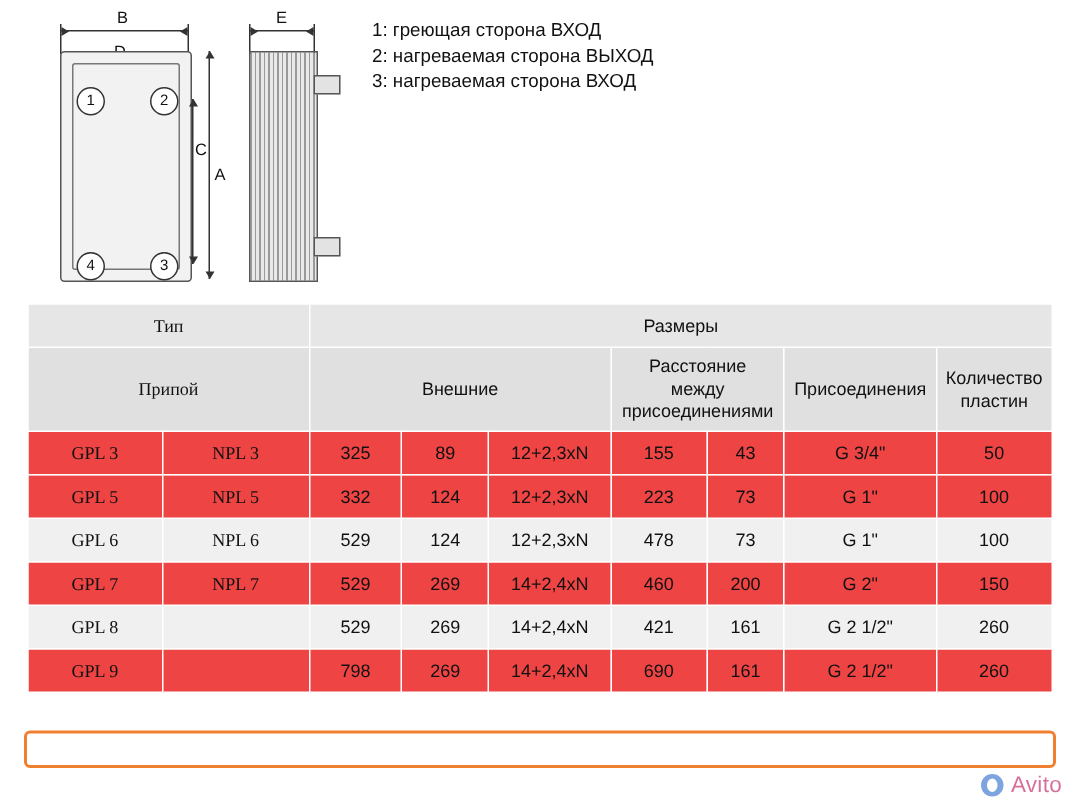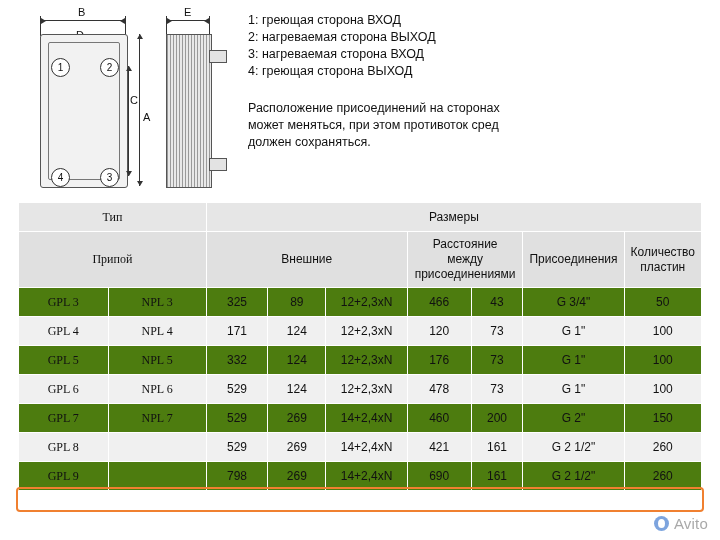--- a/index.html
+++ b/index.html
@@ -174,21 +174,21 @@
   }
   .hdr3 td {
     background: #dadada;
     font-weight: bold;
     line-height: 15px;
   }
   tr.data td {
     background: #f0f0f0;
   }
   tr.data.alt td {
-    background: #4d7c0f;
+    background: #ef4444;
   }
   td.leftcol {
     text-align: left;
     padding-left: 10px;
     font-family: Liberation Serif, serif;
   }
   tr.highlight td {
     background: #ededed;
   }
   .hl-box {
@@ -222,21 +222,21 @@
   .wm-logo::after {
     content: "";
     position: absolute;
     left: 4px; top: 3px;
     width: 7px; height: 9px;
     border-radius: 50% 50% 50% 50%;
     background: #fff;
   }
   .wm-text {
     font-size: 15px;
-    color: #737373;
+    color: #be185d;
     letter-spacing: 0.2px;
   }
 </style>
 </head>
 <body>
 
 <div class="page">
 
   <div class="top-area">
 
@@ -283,24 +283,22 @@
 
       <div class="sideview"></div>
       <div class="nozzle nz-top"></div>
       <div class="nozzle nz-bot"></div>
     </div>
 
     <div class="legend">
       <div class="line">1: греющая сторона ВХОД</div>
       <div class="line">2: нагреваемая сторона ВЫХОД</div>
       <div class="line">3: нагреваемая сторона ВХОД</div>
-      <div class="line">4: греющая сторона ВЫХОД</div>
     </div>
 
-    <div class="note">Расположение присоединений на сторонах может меняться, при этом противоток сред должен сохраняться.</div>
   </div>
 
   <div class="table-wrap">
     <table class="spec">
       <colgroup>
         <col style="width:98px">
         <col style="width:108px">
         <col style="width:66px">
         <col style="width:62px">
         <col style="width:84px">
@@ -321,43 +319,32 @@
           <td>Присоединения</td>
           <td>Количество пластин</td>
         </tr>
 
         <tr class="data alt">
           <td class="leftcol">GPL 3</td>
           <td class="leftcol">NPL 3</td>
           <td>325</td>
           <td>89</td>
           <td>12+2,3xN</td>
-          <td>466</td>
+          <td>155</td>
           <td>43</td>
           <td>G 3/4"</td>
           <td>50</td>
-        </tr>
-        <tr class="data">
-          <td class="leftcol">GPL 4</td>
-          <td class="leftcol">NPL 4</td>
-          <td>171</td>
-          <td>124</td>
-          <td>12+2,3xN</td>
-          <td>120</td>
-          <td>73</td>
-          <td>G 1"</td>
-          <td>100</td>
         </tr>
         <tr class="data alt">
           <td class="leftcol">GPL 5</td>
           <td class="leftcol">NPL 5</td>
           <td>332</td>
           <td>124</td>
           <td>12+2,3xN</td>
-          <td>176</td>
+          <td>223</td>
           <td>73</td>
           <td>G 1"</td>
           <td>100</td>
         </tr>
         <tr class="data">
           <td class="leftcol">GPL 6</td>
           <td class="leftcol">NPL 6</td>
           <td>529</td>
           <td>124</td>
           <td>12+2,3xN</td>

